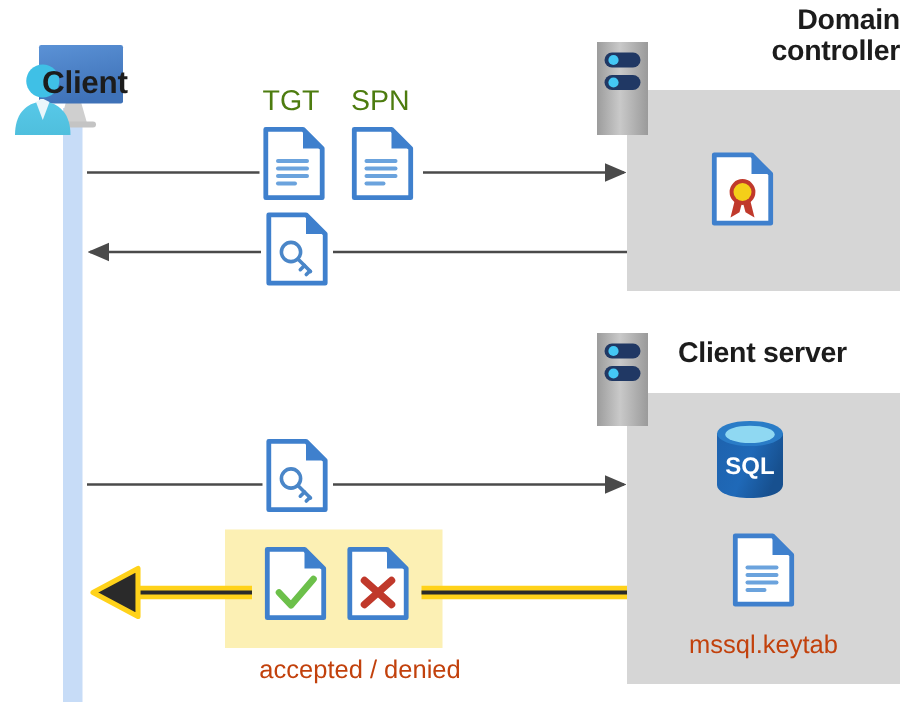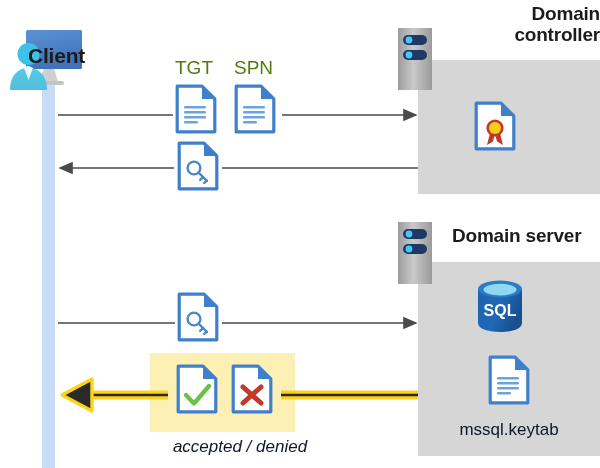--- a/index.html
+++ b/index.html
@@ -17,22 +17,22 @@
 
   
   .heading{
     font-weight:bold;color:#1c1c1c;line-height:1.12;
     letter-spacing:-0.2px;
   }
   #client-title{left:28px;top:2px;font-size:21px;margin-top:42px;}
   #dc-title{left:452px;top:3px;font-size:19px;width:148px;text-align:right;}
   #linux-title{left:452px;top:225px;font-size:19px;}
 
-  .caption{font-size:17px;color:#0f172a;}
-  #accepted-denied{left:140px;top:437px;width:200px;text-align:center;font-style:italic;}
+  .caption{font-size:17px;color:#c2410c;}
+  #accepted-denied{left:140px;top:437px;width:200px;text-align:center;}
   #keytab-label{left:418px;top:420px;width:182px;text-align:center;font-size:17px;}
 
   .toklabel{font-size:19px;color:#4d7c0f;text-align:right;}
   #tgt-label{left:175px;top:57px;}
   #spn-label{left:234px;top:57px;}
 
   
   #lifeline{left:42px;top:72px;width:13px;height:396px;background:#c7dcf7;}
 
   
@@ -236,19 +236,19 @@
     </linearGradient>
   </defs>
   <path d="M3,11 L3,45 C3,50.5 12,54 25,54 C38,54 47,50.5 47,45 L47,11 Z" fill="url(#cylGrad)"></path>
   <ellipse cx="25" cy="11" rx="22" ry="8.4" fill="#2a7cc7"></ellipse>
   <ellipse cx="25" cy="11.6" rx="16.5" ry="5.8" fill="#8fd8f2"></ellipse>
   <text x="25" y="38" text-anchor="middle" font-family="Liberation Sans, sans-serif" font-size="16" font-weight="bold" fill="#ffffff">SQL</text>
 </svg>
 
 <div class="abs heading" id="client-title">Client</div>
 <div class="abs heading" id="dc-title">Domain controller</div>
-<div class="abs heading" id="linux-title">Domain server</div>
+<div class="abs heading" id="linux-title">Client server</div>
 
 <div class="abs toklabel" id="tgt-label">TGT</div>
 <div class="abs toklabel" id="spn-label">SPN</div>
 
 <div class="abs caption" id="accepted-denied">accepted / denied</div>
 <div class="abs caption" id="keytab-label">mssql.keytab</div>
 
 </body></html>

